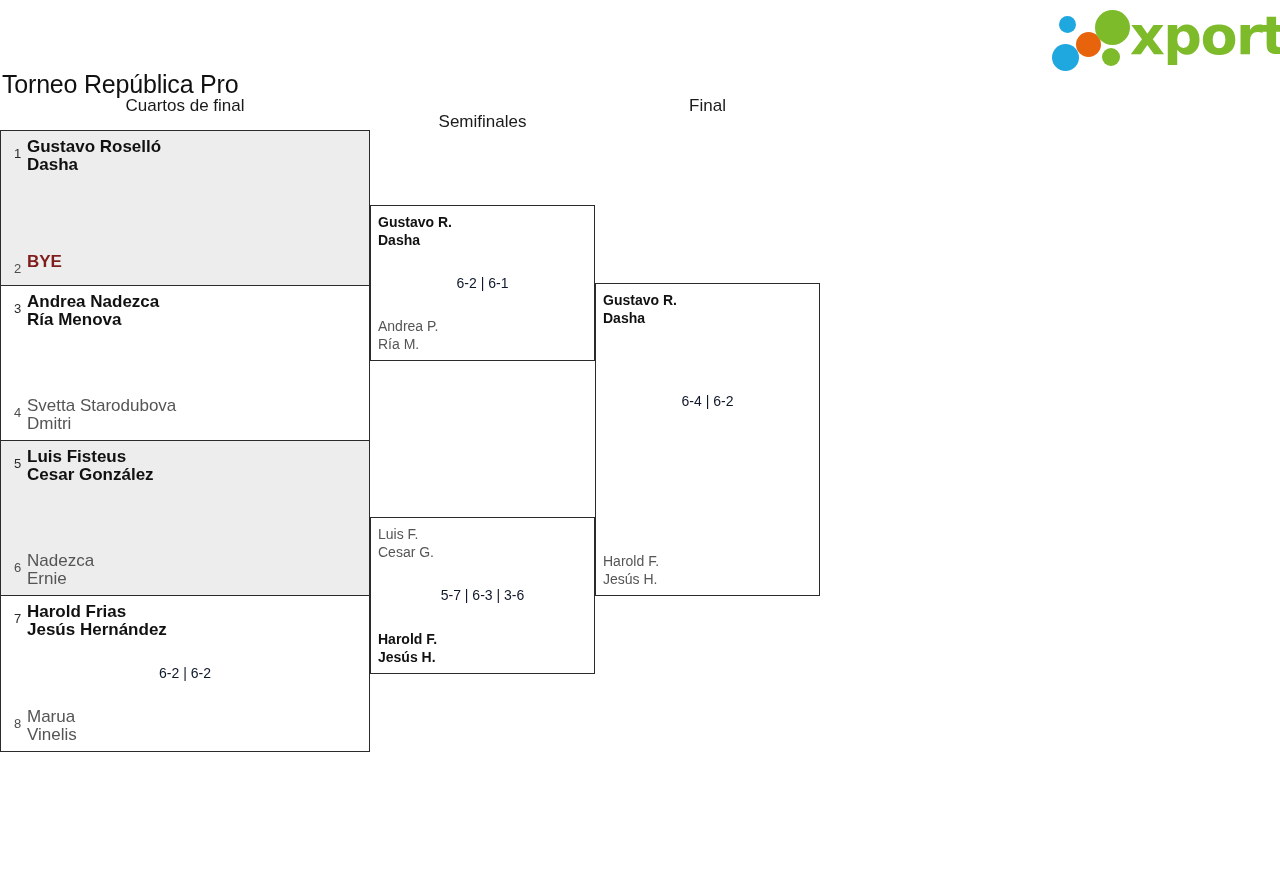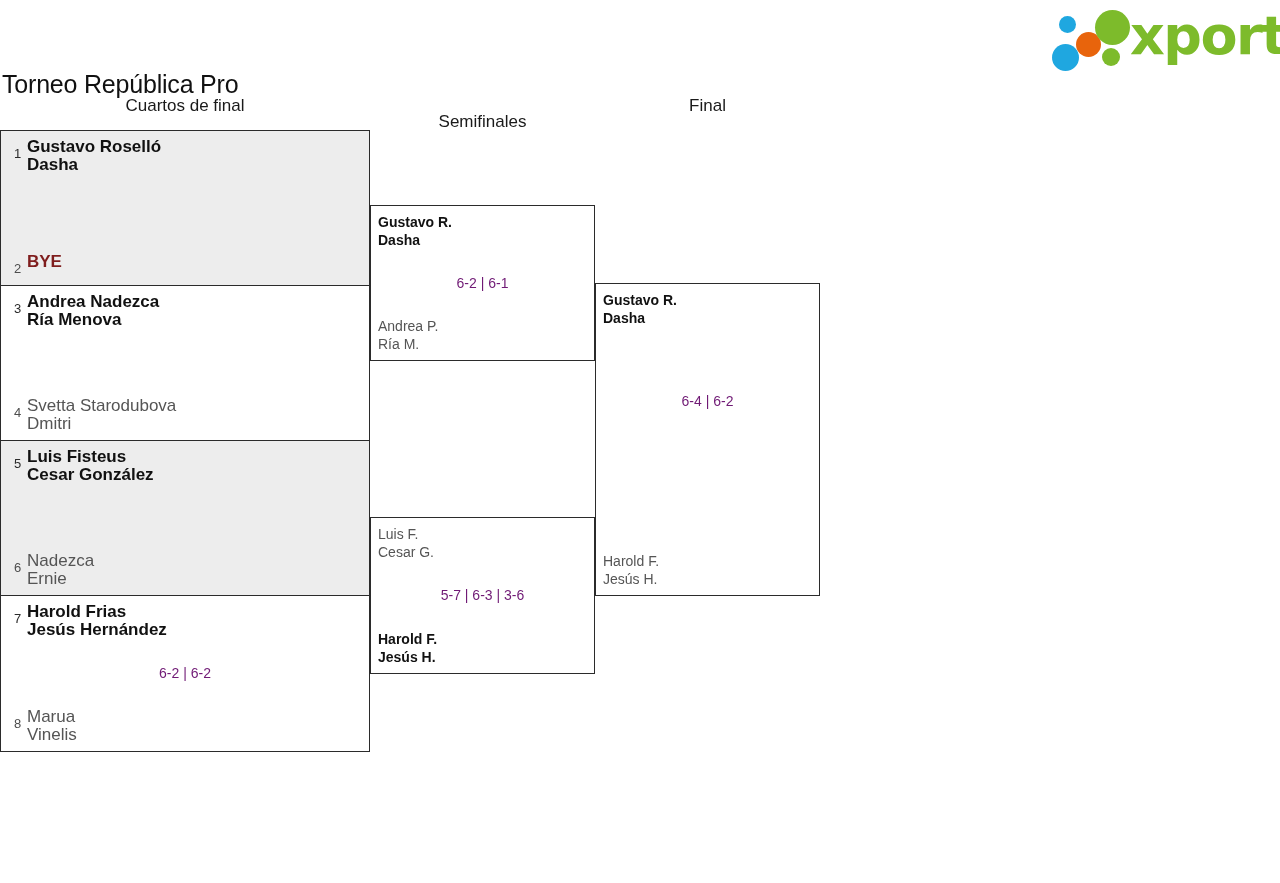--- a/index.html
+++ b/index.html
@@ -136,21 +136,21 @@
   .bye .names { font-weight: 700; color: #7f1d1d; }
   .bye .names .name-line:first-child { }
 
   .score {
     position: absolute;
     left: 0;
     width: 100%;
     text-align: center;
     font-size: 14px;
     line-height: 18px;
-    color: #701a75;
+    color: #0f172a;
     white-space: nowrap;
   }
   #m-r1-1 .score { top: 68px; }
   #m-r1-2 .score { top: 68px; }
   #m-r1-3 .score { top: 68px; }
   .r2 .score { top: 68px; }
   .r3 .score { top: 108px; }
 </style>
 </head>
 <body>

